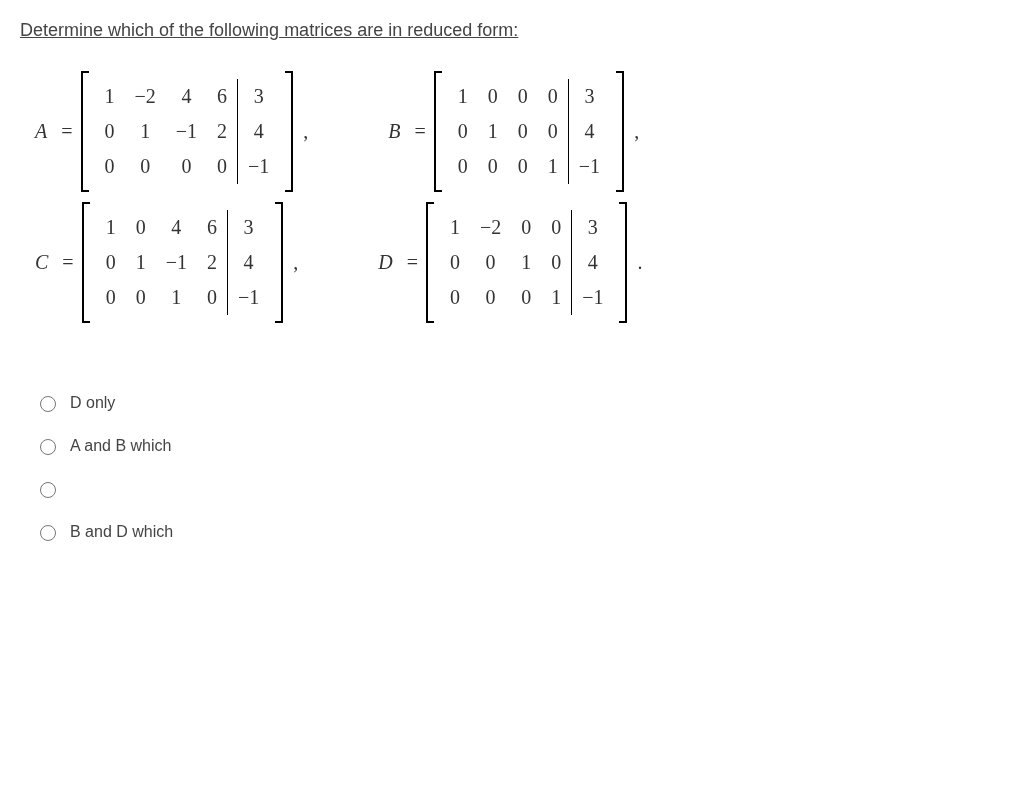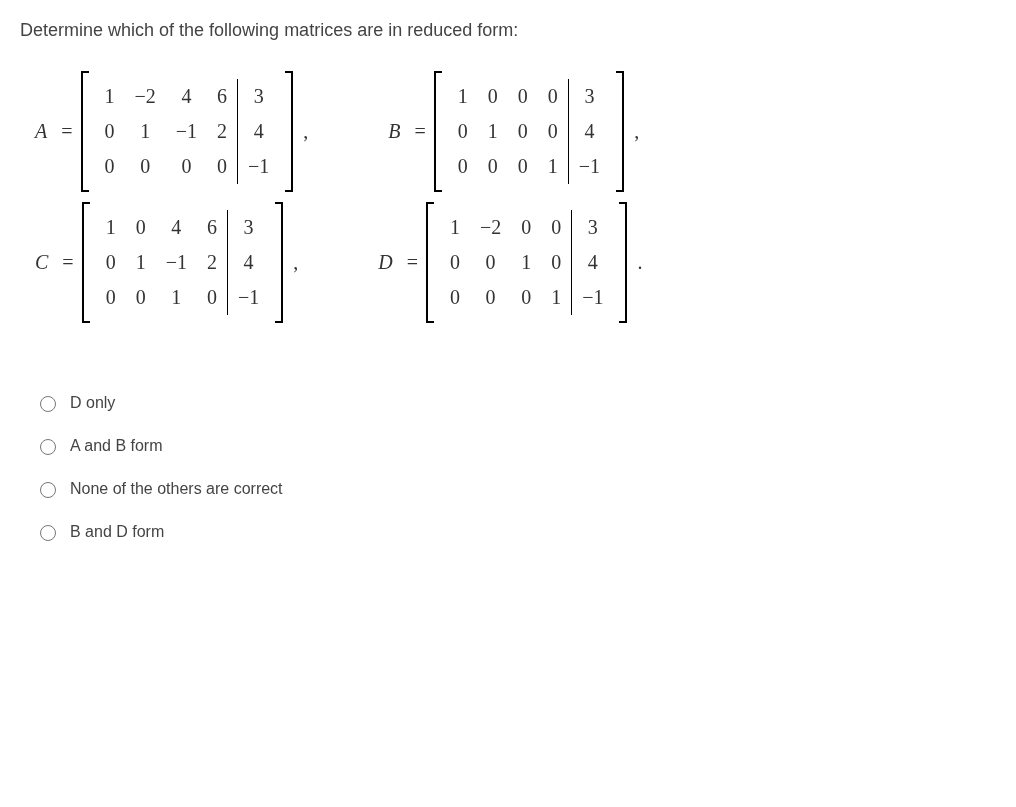--- a/index.html
+++ b/index.html
@@ -9,20 +9,21 @@
       font-family: Arial, sans-serif;
       font-size: 16px;
       color: #333;
       background: #fff;
       width: 1016px;
     }
     .question {
       font-size: 18px;
       color: #444;
       margin-bottom: 30px;
+      text-decoration: underline;
     }
     .matrices-row {
       display: flex;
       gap: 80px;
       margin-bottom: 10px;
       padding-left: 15px;
     }
     .matrix-block {
       display: flex;
       align-items: center;
@@ -244,23 +245,22 @@
   </div>
 </div>
 
 <div class="options">
   <label class="option">
     <input type="radio" name="answer" style="">
     <span>D only</span>
   </label>
   <label class="option">
     <input type="radio" name="answer" style="">
-    <span>A and B form</span>
-  </label>
-  <label class="option">
-    <input type="radio" name="answer" style="">
-    <span>None of the others are correct</span>
-  </label>
-  <label class="option">
-    <input type="radio" name="answer" style="">
-    <span>B and D form</span>
+    <span>A and B which</span>
+  </label>
+  <label class="option">
+    <input type="radio" name="answer" style="">
+  </label>
+  <label class="option">
+    <input type="radio" name="answer" style="">
+    <span>B and D which</span>
   </label>
 </div>
 
 </body></html>

